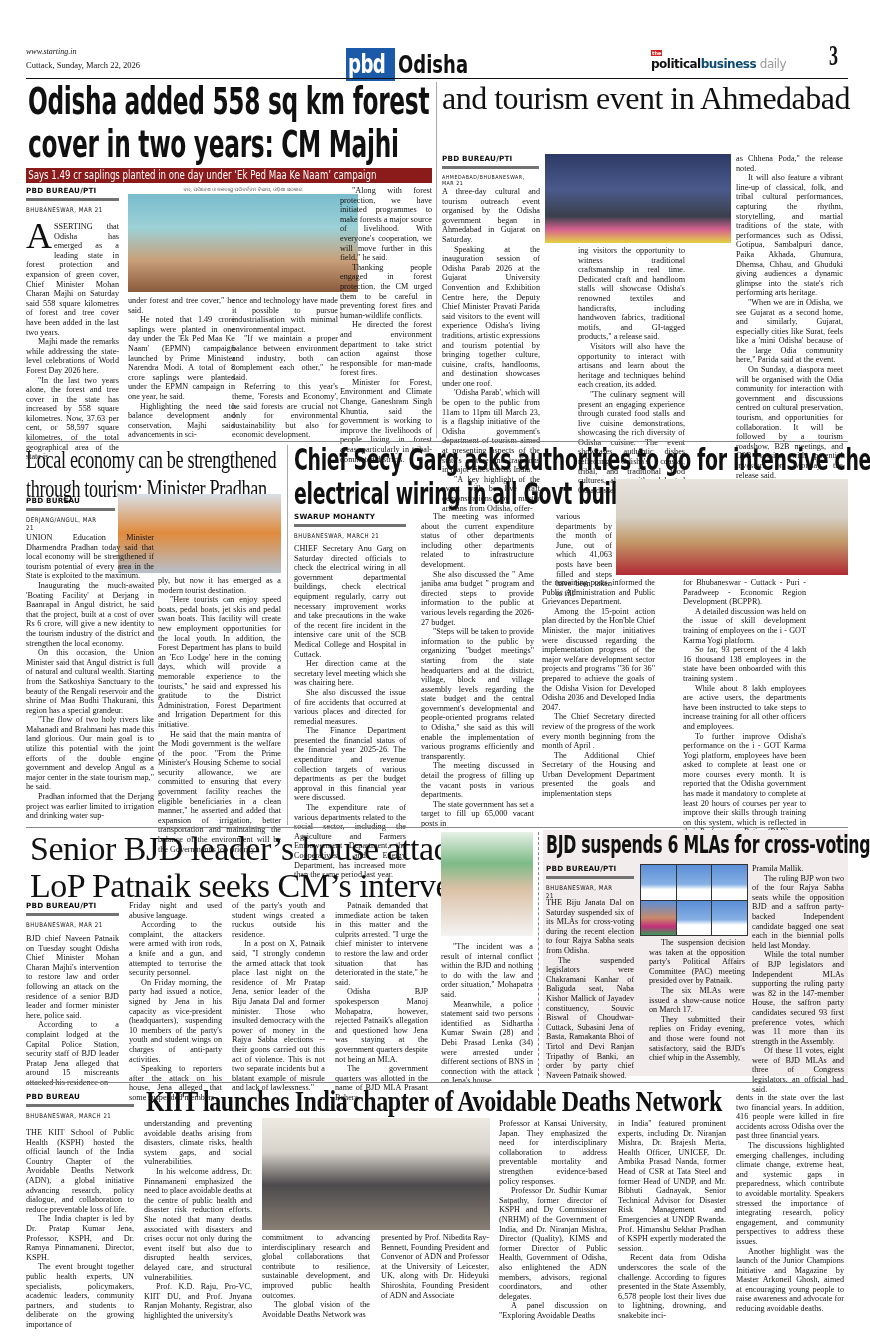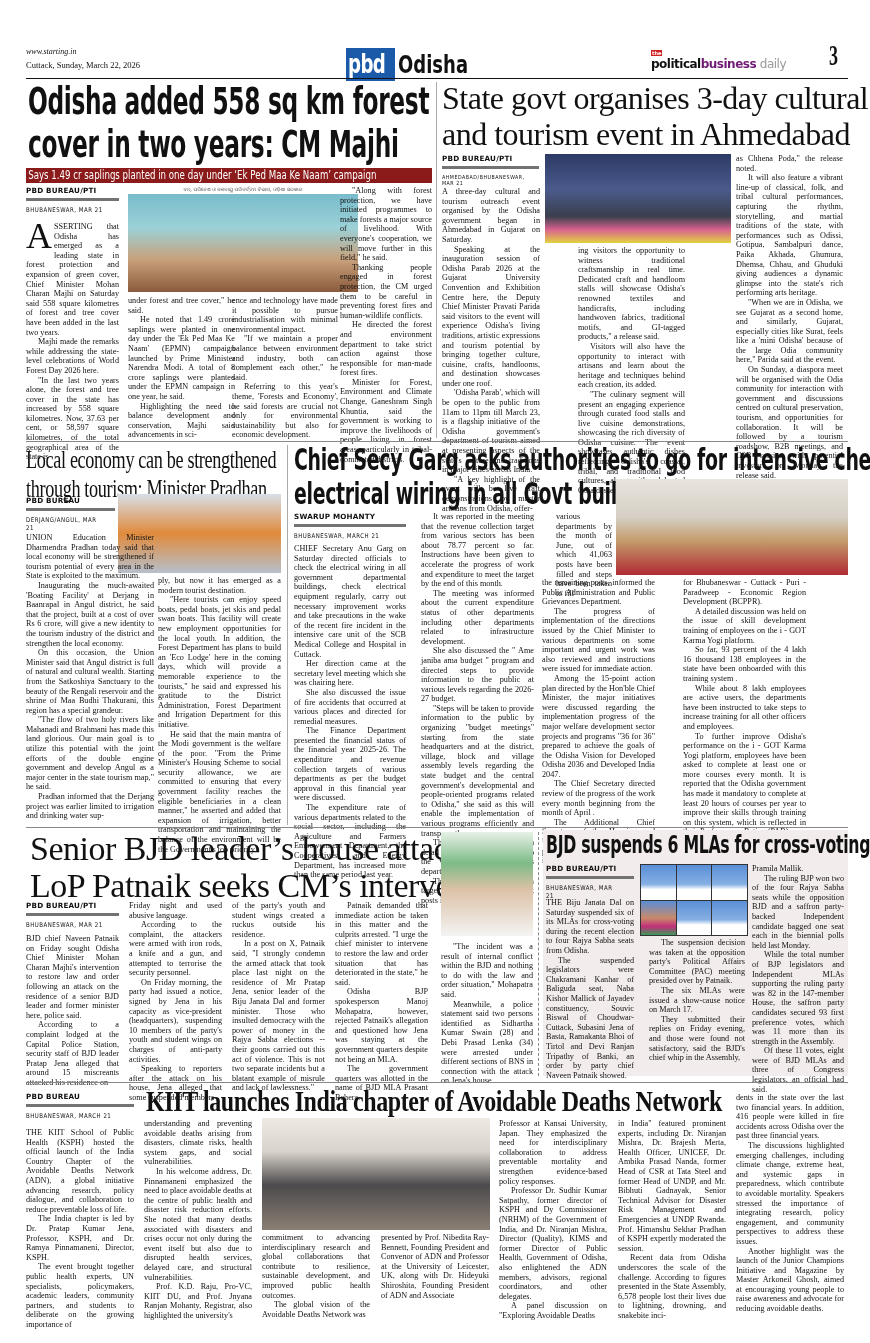--- a/index.html
+++ b/index.html
@@ -21,21 +21,21 @@
 
 <div class="abs" style="left:26px;top:47px;font-family:'Liberation Serif',serif;font-size:8px;font-style:italic">www.starting.in</div>
 <div class="abs" style="left:26px;top:60px;font-family:'Liberation Serif',serif;font-size:8.5px">Cuttack, Sunday, March 22, 2026</div>
 <div class="abs" style="left:346px;top:48px;height:33px;display:flex;align-items:center">
   <span style="background:#1a5aa8;color:#fff;font-family:'DejaVu Sans',sans-serif;font-weight:bold;font-size:26px;line-height:33px;padding:0 3px;letter-spacing:-1px;transform:scaleX(0.7);transform-origin:left;display:inline-block;width:70px">pbd</span>
   <span style="font-family:'DejaVu Sans',sans-serif;font-weight:bold;font-size:24px;color:#111;transform:scaleX(0.75);transform-origin:left;display:inline-block;margin-left:-18px">Odisha</span>
 </div>
 <div class="abs" style="left:651px;top:40px">
   <div style="background:#d21f1f;color:#fff;font-family:'DejaVu Sans',sans-serif;font-weight:bold;font-size:5px;padding:0 1px;display:inline-block">the</div>
   <div style="font-family:'DejaVu Sans',sans-serif;font-size:12px;font-weight:bold;letter-spacing:-0.5px;margin-top:-2px;white-space:nowrap">
-    <span>political</span><span style="color:#701a75">business</span> <span style="color:#999;font-weight:normal">daily</span>
+    <span>political</span><span style="color:#0c4a6e">business</span> <span style="color:#999;font-weight:normal">daily</span>
   </div>
 </div>
 <div class="abs" style="left:829px;top:38px;font-family:'Liberation Serif',serif;font-size:30px;font-weight:bold;transform:scaleX(0.6);transform-origin:left">3</div>
 <div class="abs" style="left:26px;top:78px;width:822px;height:1px;background:#111"></div>
 
 <div class="abs cond" style="left:28px;top:80px;font-size:37px;line-height:43px;transform:scaleX(0.63)">
   <div>Odisha added 558 sq km forest</div>
   <div>cover in two years: CM Majhi</div>
 </div>
 <div class="abs" style="left:26px;top:168px;width:406px;height:15px;background:#8b1a1a;overflow:hidden">
@@ -65,21 +65,20 @@
 </div>
 <div class="abs txt" style="left:340px;top:186px;width:92px">
   <p>"Along with forest protection, we have initiated programmes to make forests a major source of livelihood. With everyone's cooperation, we will move further in this field," he said.</p>
   <p>Thanking people engaged in forest protection, the CM urged them to be careful in preventing forest fires and human-wildlife conflicts.</p>
   <p>He directed the forest and environment department to take strict action against those responsible for man-made forest fires.</p>
   <p>Minister for Forest, Environment and Climate Change, Ganeshram Singh Khuntia, said the government is working to improve the livelihoods of people living in forest areas, particularly in tribal-dominated districts.</p>
 </div>
 <div class="abs vr" style="left:436px;top:82px;height:356px"></div>
 
 <div class="abs serifhead" style="left:442px;top:80px;font-size:32px;line-height:36px">
-  <div>State govt organises 3-day cultural</div>
   <div>and tourism event in Ahmedabad</div>
 </div>
 <div class="abs" style="left:442px;top:154px;width:97px">
   <div class="byline">PBD BUREAU/PTI</div>
   <div class="dateline" style="font-size:5.6px">AHMEDABAD/BHUBANESWAR, MAR 21</div>
 </div>
 <div class="abs photo" style="left:545px;top:154px;width:186px;height:89px;background:linear-gradient(180deg,#2d3a66 0%,#4b5a8c 40%,#3a3f4c 70%,#d9628f 85%,#e2d341 100%)"></div>
 <div class="abs txt" style="left:442px;top:187px;width:98px">
   <p class="noind">A three-day cultural and tourism outreach event organised by the Odisha government began in Ahmedabad in Gujarat on Saturday.</p>
   <p>Speaking at the inauguration session of Odisha Parab 2026 at the Gujarat University Convention and Exhibition Centre here, the Deputy Chief Minister Pravati Parida said visitors to the event will experience Odisha's living traditions, artistic expressions and tourism potential by bringing together culture, cuisine, crafts, handlooms, and destination showcases under one roof.</p>
@@ -133,33 +132,31 @@
 </div>
 <div class="abs photo" style="left:616px;top:479px;width:232px;height:96px;background:linear-gradient(180deg,#e8e4de 0%,#d5cfc4 40%,#c39a6a 65%,#b02a34 100%)"></div>
 <div class="abs txt" style="left:294px;top:544px;width:112px">
   <p class="noind">CHIEF Secretary Anu Garg on Saturday directed officials to check the electrical wiring in all government departmental buildings, check electrical equipment regularly, carry out necessary improvement works and take precautions in the wake of the recent fire incident in the intensive care unit of the SCB Medical College and Hospital in Cuttack.</p>
   <p>Her direction came at the secretary level meeting which she was chairing here.</p>
   <p>She also discussed the issue of fire accidents that occurred at various places and directed for remedial measures.</p>
   <p>The Finance Department presented the financial status of the financial year 2025-26. The expenditure and revenue collection targets of various departments as per the budget approval in this financial year were discussed.</p>
   <p>The expenditure rate of various departments related to the social sector, including the Agriculture and Farmers Empowerment Department, the Cooperatives and Energy Department, has increased more than the same period last year.</p>
 </div>
 <div class="abs txt" style="left:421px;top:512px;width:113px">
-  <p>It was reported in the meeting that the revenue collection target from various sectors has been about 78.77 percent so far. Instructions have been given to accelerate the progress of work and expenditure to meet the target by the end of this month.</p>
   <p>The meeting was informed about the current expenditure status of other departments including other departments related to infrastructure development.</p>
   <p>She also discussed the " Ame janiba ama budget " program and directed steps to provide information to the public at various levels regarding the 2026-27 budget.</p>
   <p>"Steps will be taken to provide information to the public by organizing "budget meetings" starting from the state headquarters and at the district, village, block and village assembly levels regarding the state budget and the central government's developmental and people-oriented programs related to Odisha," she said as this will enable the implementation of various programs efficiently and transparently.</p>
   <p>The meeting discussed in detail the progress of filling up the vacant posts in various departments.</p>
   <p>The state government has set a target to fill up 65,000 vacant posts in</p>
 </div>
 <div class="abs txt" style="left:556px;top:512px;width:56px">
   <p class="noind">various departments by the month of June, out of which 41,063 posts have been filled and steps have been taken to fill</p>
 </div>
 <div class="abs txt" style="left:542px;top:578px;width:113px">
   <p class="noind">the remaining posts, informed the Public Administration and Public Grievances Department.</p>
-  <p>The progress of implementation of the directions issued by the Chief Minister to various departments on some important and urgent work was also reviewed and instructions were issued for immediate action.</p>
   <p>Among the 15-point action plan directed by the Hon'ble Chief Minister, the major initiatives were discussed regarding the implementation progress of the major welfare development sector projects and programs "36 for 36" prepared to achieve the goals of the Odisha Vision for Developed Odisha 2036 and Developed India 2047.</p>
   <p>The Chief Secretary directed review of the progress of the work every month beginning from the month of April .</p>
   <p>The Additional Chief Secretary of the Housing and Urban Development Department presented the goals and implementation steps</p>
 </div>
 <div class="abs txt" style="left:683px;top:578px;width:123px">
   <p class="noind">for Bhubaneswar - Cuttack - Puri - Paradweep - Economic Region Development (BCPPR).</p>
   <p>A detailed discussion was held on the issue of skill development training of employees on the i - GOT Karma Yogi platform.</p>
   <p>So far, 93 percent of the 4 lakh 16 thousand 138 employees in the state have been onboarded with this training system .</p>
   <p>While about 8 lakh employees are active users, the departments have been instructed to take steps to increase training for all other officers and employees.</p>
   <p>To further improve Odisha's performance on the i - GOT Karma Yogi platform, employees have been asked to complete at least one or more courses every month. It is reported that the Odisha government has made it mandatory to complete at least 20 hours of courses per year to improve their skills through training on this system, which is reflected in their Performance Rating (PAR).</p>
@@ -169,21 +166,21 @@
 
 <div class="abs serifhead" style="left:30px;top:830px;font-size:34px;line-height:37px">
   <div>Senior BJD leader’s house attacked,</div>
   <div>LoP Patnaik seeks CM’s intervention</div>
 </div>
 <div class="abs" style="left:26px;top:901px;width:93px">
   <div class="byline">PBD BUREAU/PTI</div>
   <div class="dateline">BHUBANESWAR, MAR 21</div>
 </div>
 <div class="abs txt" style="left:26px;top:934px;width:93px">
-  <p class="noind">BJD chief Naveen Patnaik on Friday sought Odisha Chief Minister Mohan Charan Majhi's intervention to restore law and order following an attack on the residence of a senior BJD leader and former minister here, police said.</p>
+  <p class="noind">BJD chief Naveen Patnaik on Tuesday sought Odisha Chief Minister Mohan Charan Majhi's intervention to restore law and order following an attack on the residence of a senior BJD leader and former minister here, police said.</p>
   <p>According to a complaint lodged at the Capital Police Station, security staff of BJD leader Pratap Jena alleged that around 15 miscreants attacked his residence on</p>
 </div>
 <div class="abs txt" style="left:129px;top:901px;width:93px">
   <p class="noind">Friday night and used abusive language.</p>
   <p>According to the complaint, the attackers were armed with iron rods, a knife and a gun, and attempted to terrorise the security personnel.</p>
   <p>On Friday morning, the party had issued a notice, signed by Jena in his capacity as vice-president (headquarters), suspending 10 members of the party's youth and student wings on charges of anti-party activities.</p>
   <p>Speaking to reporters after the attack on his house, Jena alleged that some suspended members</p>
 </div>
 <div class="abs txt" style="left:232px;top:901px;width:93px">
   <p class="noind">of the party's youth and student wings created a ruckus outside his residence.</p>

